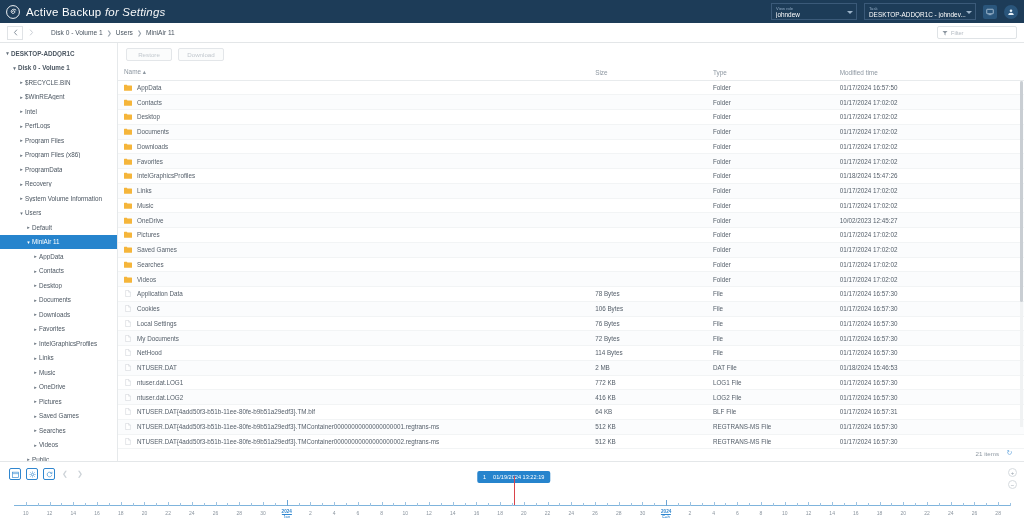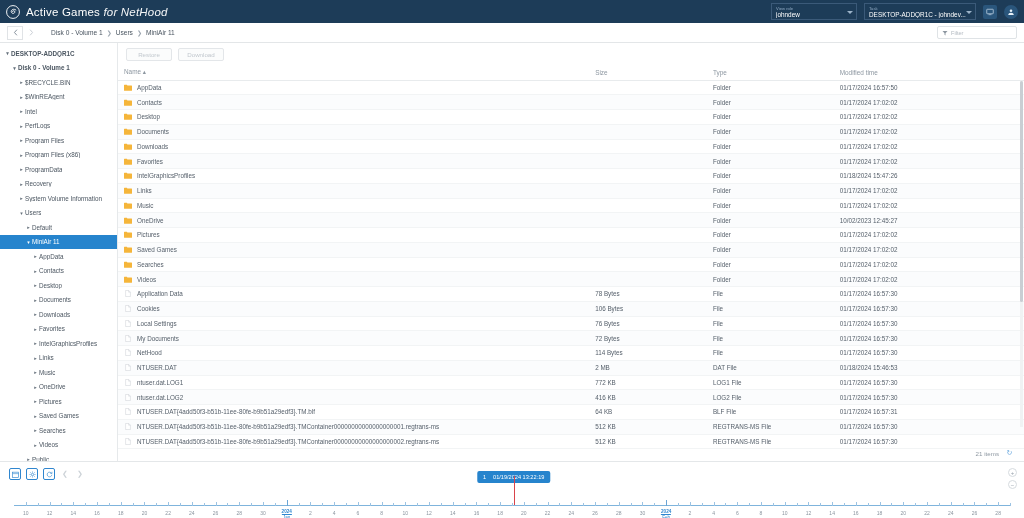--- a/index.html
+++ b/index.html
@@ -132,22 +132,22 @@
 
 <div class="app">
 
   <div class="topbar">
     <div class="brand">
       <svg class="brand-logo" viewBox="0 0 24 24">
         <circle cx="12" cy="12" r="11" fill="none" stroke="#ffffff" stroke-width="1.6"></circle>
         <path d="M17 8.5c-2.6-2.2-6.6-1.4-7.8 1.3-1 2.3.6 4.6 3 4.6 1.7 0 3-1.2 3-2.6 0-1.2-1-2.1-2.2-2.1-1 0-1.8.7-1.8 1.5" fill="none" stroke="#ffffff" stroke-width="1.5" stroke-linecap="round"></path>
       </svg>
       <div class="brand-txt">
-        <span class="b1">Active Games</span>
-        <span class="b2">for NetHood</span>
+        <span class="b1">Active Backup</span>
+        <span class="b2">for Settings</span>
       </div>
     </div>
 
     <div class="topbar-right">
       <div class="tb-field">
         <span class="lab">View role</span>
         <span class="val">johndew</span>
         <span class="car"></span>
       </div>
       <div class="tb-field task">

